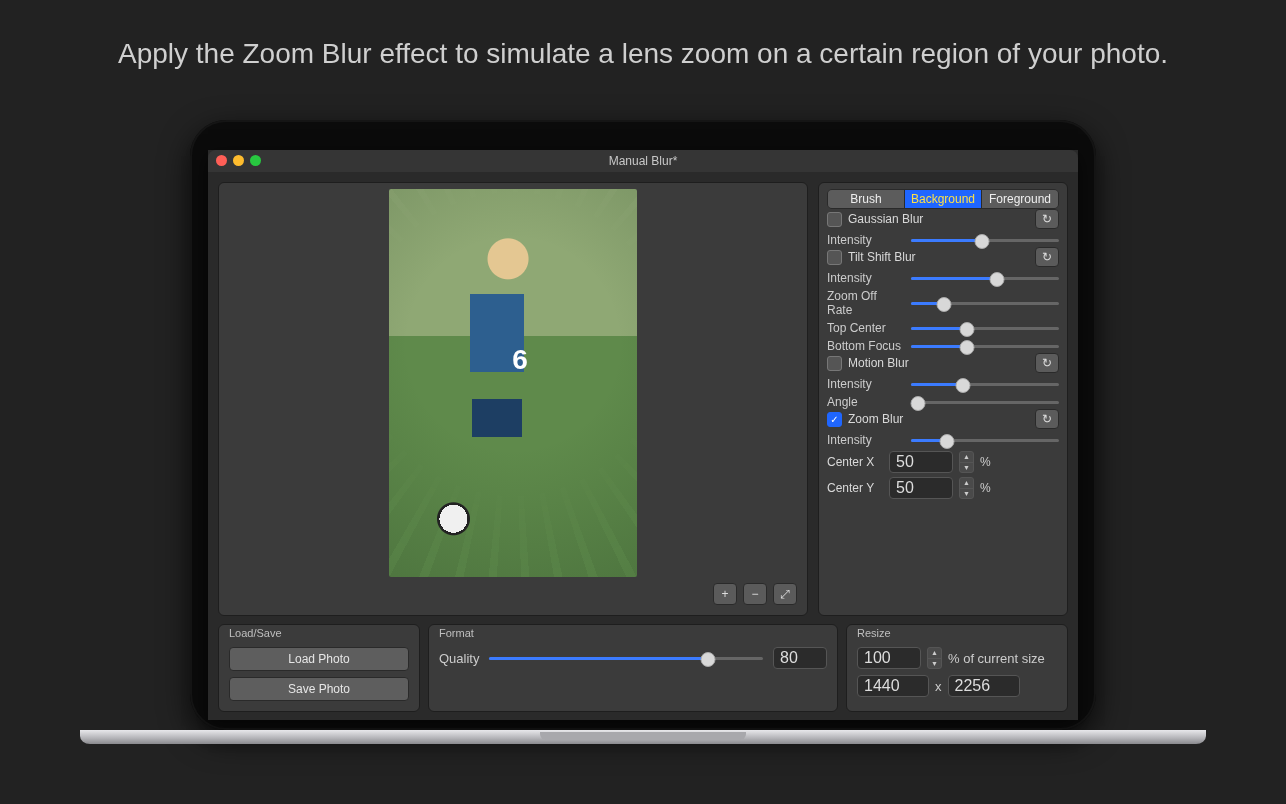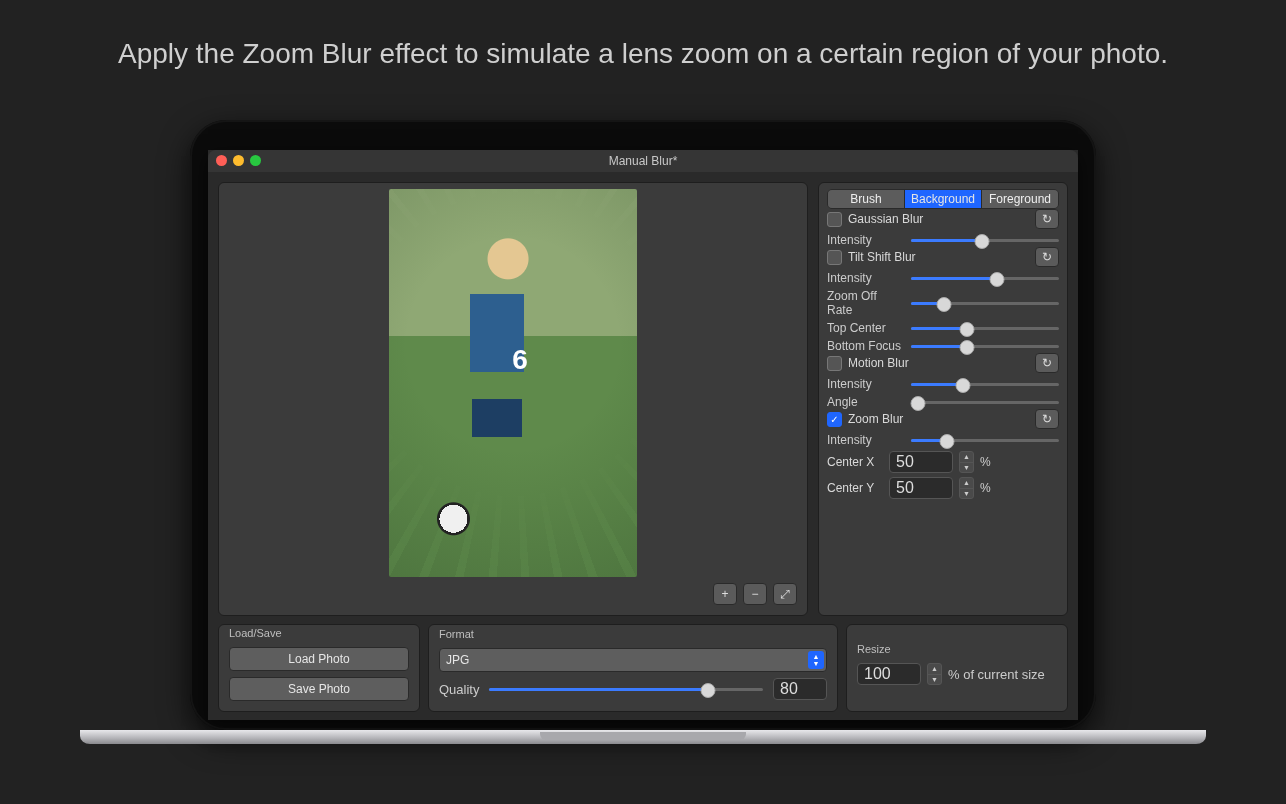--- a/index.html
+++ b/index.html
@@ -194,21 +194,21 @@
   .seg .seg-item {
     flex: 1 1 0;
     text-align: center;
     padding: 2px 0;
     background: #5c5c5c;
     color: #eee;
     font-size: 12px;
     cursor: pointer;
   }
   .seg .seg-item + .seg-item { border-left: 1px solid #2a2a2a; }
-  .seg .seg-item.active { background: #1f66ff; color: #e5e5e5; }
+  .seg .seg-item.active { background: #1f66ff; color: #fde047; }
 
   .blur-group { display:flex; flex-direction:column; gap:4px; }
   .group-header {
     display: flex;
     align-items: center;
     gap: 6px;
   }
   .checkbox {
     width: 13px; height: 13px;
     border: 1px solid #777; border-radius: 3px;
@@ -250,21 +250,21 @@
     cursor:pointer;
   }
   .stepper div { flex:1 1 0; display:flex;align-items:center;justify-content:center;font-size:7px;color:#ccc;}
   .stepper div:first-child{border-bottom:1px solid #555;}
   .unit { color:#ccc; }
 
   
   .bottom-row { display:flex; gap:8px; }
   .panel {
     background:#3b3b3b; border:1px solid #1e1e1e; border-radius:6px;
-    padding:6px 10px 10px 10px; display:flex; flex-direction:column; gap:6px;justify-content:center;
+    padding:6px 10px 10px 10px; display:flex; flex-direction:column; gap:6px;
   }
   .panel .section-title { font-size:11px; color:#bfbfbf; margin:-6px -10px 2px -10px; padding:2px 10px 0 10px;}
   .panel.loadsave { width:180px; flex:0 0 180px; }
   .panel.format   { flex:1 1 auto; }
   .panel.resize   { width:200px; flex:0 0 200px; }
 
   .mac-select {
     height:22px; background:#5e5e5e; border:1px solid #2a2a2a; border-radius:4px;
     color:#e6e6e6; display:flex; align-items:center; padding:0 6px;
     position:relative; cursor:pointer; font-size:12px;
@@ -462,27 +462,20 @@
       <div class="bottom-row">
 
         <div class="panel loadsave">
           <div class="section-title">Load/Save</div>
           <div class="btn">Load Photo</div>
           <div class="btn">Save Photo</div>
         </div>
 
         <div class="panel format">
           <div class="section-title">Format</div>
-          <div class="mac-select">
-            <span>JPG</span>
-            <div class="sel-arrows">
-              <span>▲</span>
-                <span>▼</span>
-            </div>
-          </div>
           <div class="quality-row">
             <span class="sl-label">Quality</span>
             <div class="slider">
                 <div class="track"></div>
                 <div class="fill" style="width: 80%;"></div>
                 <div class="thumb" style="left: 80%;"></div>
               </div>
             <input class="num-input sm" value="80" style="">
           </div>
         </div>
@@ -490,20 +483,25 @@
         <div class="panel resize">
           <div class="section-title">Resize</div>
           <div class="row">
             <input class="num-input" value="100" style="">
             <div class="stepper">
               <div>▲</div>
               <div>▼</div>
             </div>
             <span class="unit">% of current size</span>
           </div>
+          <div class="row">
+            <input class="num-input" style="width: 58px;" value="1440">
+            <span class="dim-sep">x</span>
+            <input class="num-input" style="width: 58px;" value="2256">
+          </div>
         </div>
 
       </div>
     </div>
   </div>
 </div>
 <div class="laptop-base"></div>
 <div class="laptop-notch"></div>
 
 </body></html>

